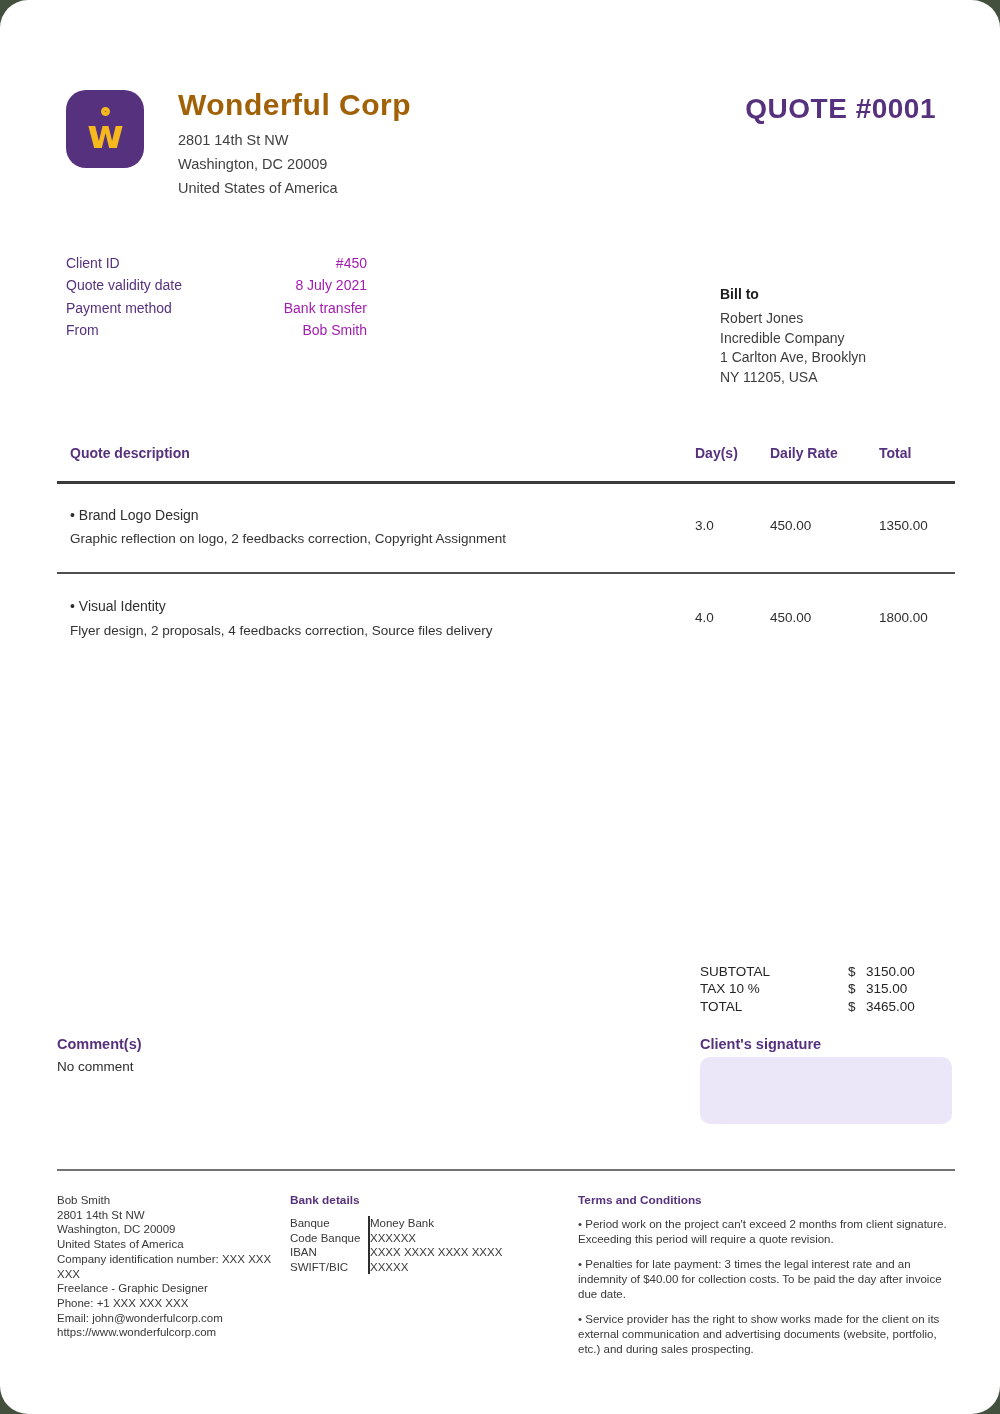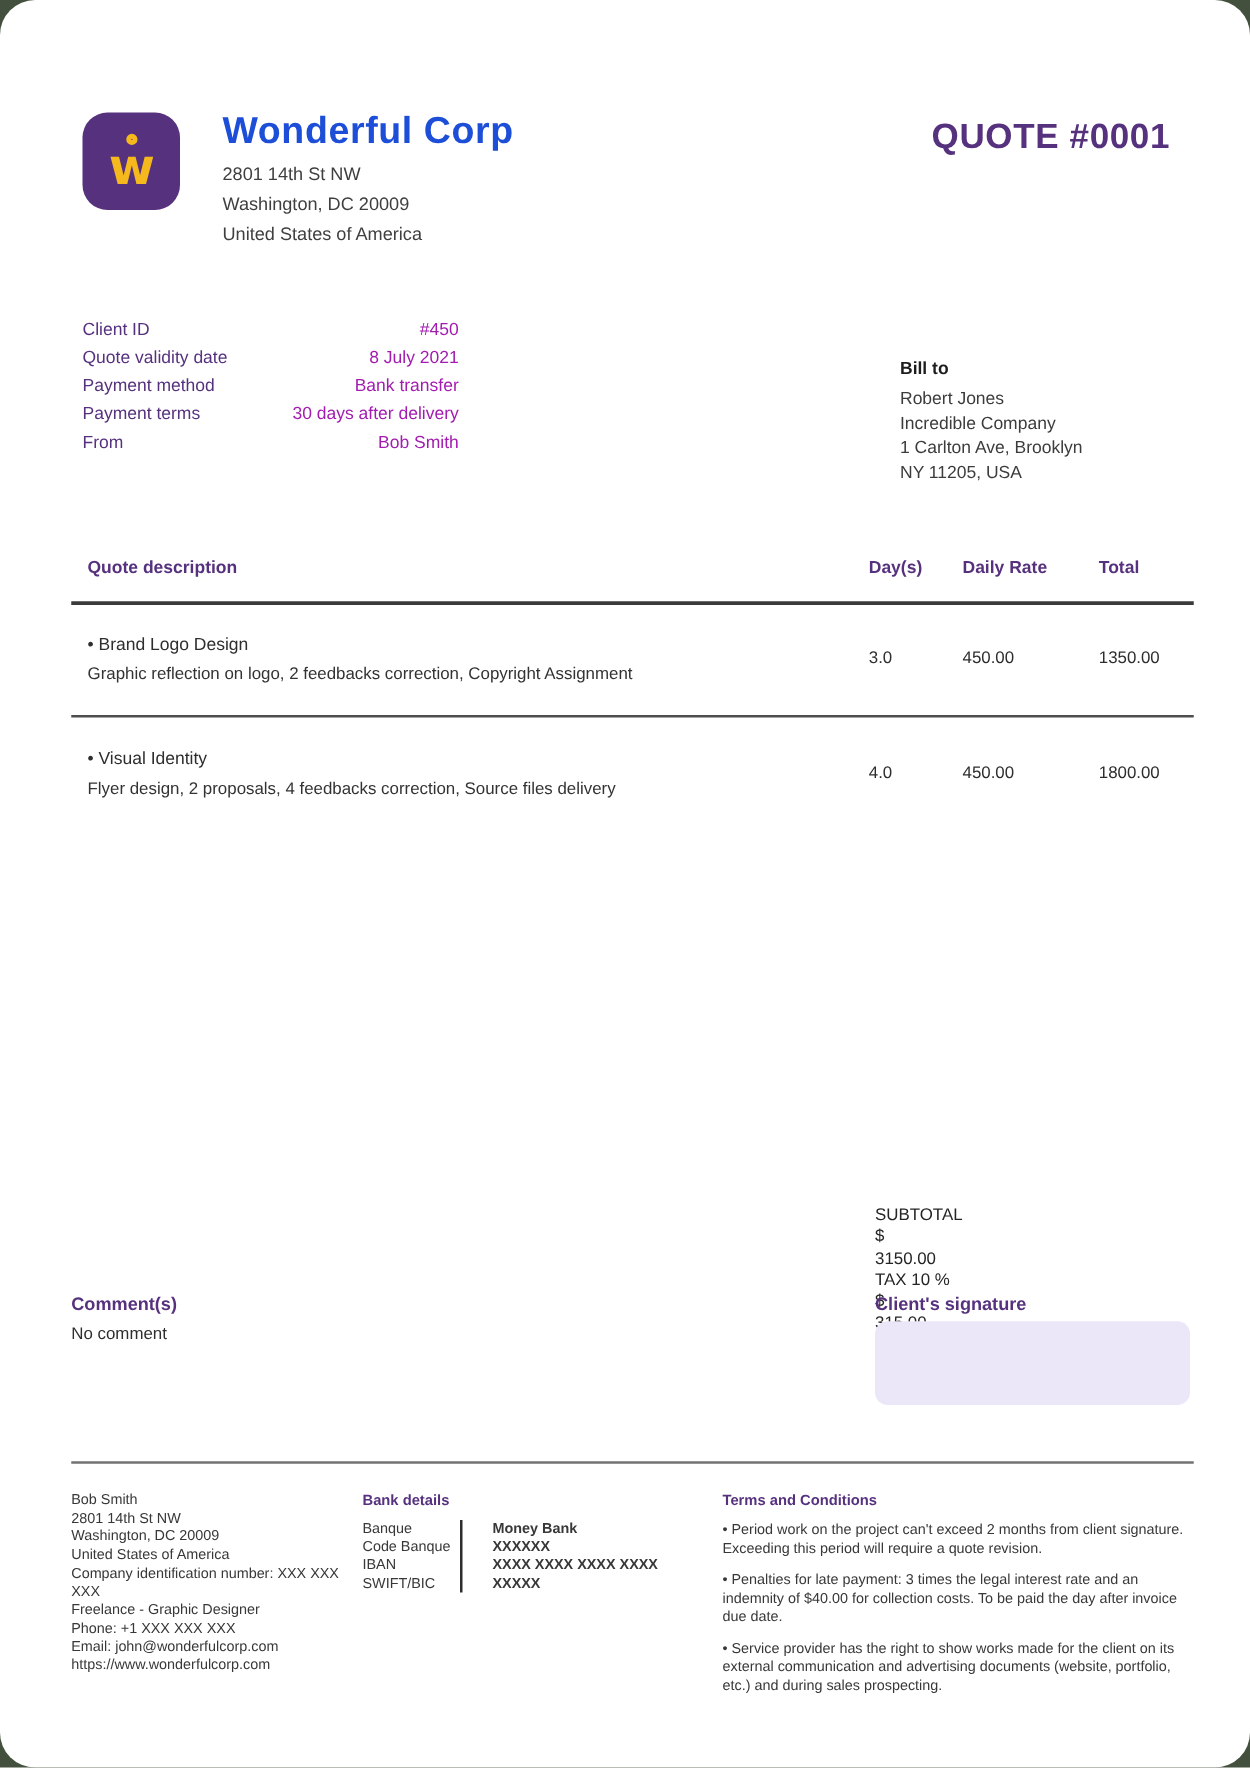--- a/index.html
+++ b/index.html
@@ -27,21 +27,21 @@
   .logo-ring {
     width:9px; height:9px; border:4.5px solid #F5B91E; border-radius:50%;
     margin-bottom:1px;
   }
   .logo-letter {
     color:#F5B91E; font-weight:bold; font-size:40px; line-height:34px;
     letter-spacing:-1px; font-family:"DejaVu Sans", sans-serif;
   }
   .company-name {
     position:absolute; left:178px; top:88px;
-    font-size:30px; font-weight:bold; color:#1d4ed8; letter-spacing:0.5px;
+    font-size:30px; font-weight:bold; color:#a16207; letter-spacing:0.5px;
   }
   .company-address {
     position:absolute; left:178px; top:128px;
     font-size:14.5px; line-height:24px; color:#3F3F3F;
   }
   .quote-number {
     position:absolute; right:64px; top:93px; text-align:right;
     font-size:28px; font-weight:bold; color:#56317E; letter-spacing:0.5px;
   }
   
@@ -61,21 +61,21 @@
   .col-total { left:879px; }
   .rule { position:absolute; left:57px; width:898px; }
   .rule-heavy { top:481px; height:2.5px; background:#3B3B3B; }
   .rule-row { top:572px; height:1.8px; background:#4E4E4E; }
   .rule-footer { top:1169px; height:2px; background:#737373; }
   .item-title { position:absolute; left:70px; font-size:14px; color:#2E2E2E; }
   .item-desc { position:absolute; left:70px; font-size:13.5px; color:#333333; }
   .item-num { position:absolute; font-size:13.5px; color:#2E2E2E; }
   
   .totals { position:absolute; left:700px; top:963px; width:218px; font-size:13.5px; color:#252525; }
-  .totals-row { display:flex; line-height:17.3px;flex-direction:column; }
+  .totals-row { display:flex; line-height:17.3px; }
   .totals-label { width:148px; }
   .totals-currency { width:18px; }
   .totals-value { flex:1; }
   
   .comments-heading, .signature-heading {
     position:absolute; top:1036px; font-size:14.5px; font-weight:bold; color:#56317E;
   }
   .comments-heading { left:57px; }
   .comments-text { position:absolute; left:57px; top:1059px; font-size:13.5px; color:#2E2E2E; }
   .signature-heading { left:700px; }
@@ -84,21 +84,21 @@
     background:#ECE7F8; border-radius:10px;
   }
   
   .footer-col { position:absolute; top:1193px; font-size:11.5px; color:#383838; }
   .footer-contact { left:57px; width:225px; }
   .footer-contact .line { line-height:14.7px; }
   .footer-bank { left:290px; width:270px; }
   .footer-heading { font-size:11.8px; font-weight:bold; color:#56317E; margin-bottom:9px; }
   .bank-table { display:flex; }
   .bank-labels { width:78px; }
-  .bank-values { border-left:2px solid #2E2E2E; padding-left:24px;font-weight:bold; }
+  .bank-values { border-left:2px solid #2E2E2E; padding-left:0; }
   .bank-labels div, .bank-values div { line-height:14.5px; }
   .footer-terms { left:578px; width:374px; }
   .footer-terms p { font-size:11.5px; line-height:15px; margin-top:10px; }
 </style>
 </head>
 <body>
 
 <div class="page">
 
   <div class="logo">
@@ -118,24 +118,20 @@
       <span class="details-label">Client ID</span>
       <span class="details-value">#450</span>
     </div>
     <div class="details-row">
       <span class="details-label">Quote validity date</span>
       <span class="details-value">8 July 2021</span>
     </div>
     <div class="details-row">
       <span class="details-label">Payment method</span>
       <span class="details-value">Bank transfer</span>
-    </div>
-    <div class="details-row">
-      <span class="details-label">Payment terms</span>
-      <span class="details-value">30 days after delivery</span>
     </div>
     <div class="details-row">
       <span class="details-label">From</span>
       <span class="details-value">Bob Smith</span>
     </div>
   </div>
 
   <div class="bill-to">
     <div class="bill-to-heading">Bill to</div>
     <div class="bill-to-line">Robert Jones</div>

